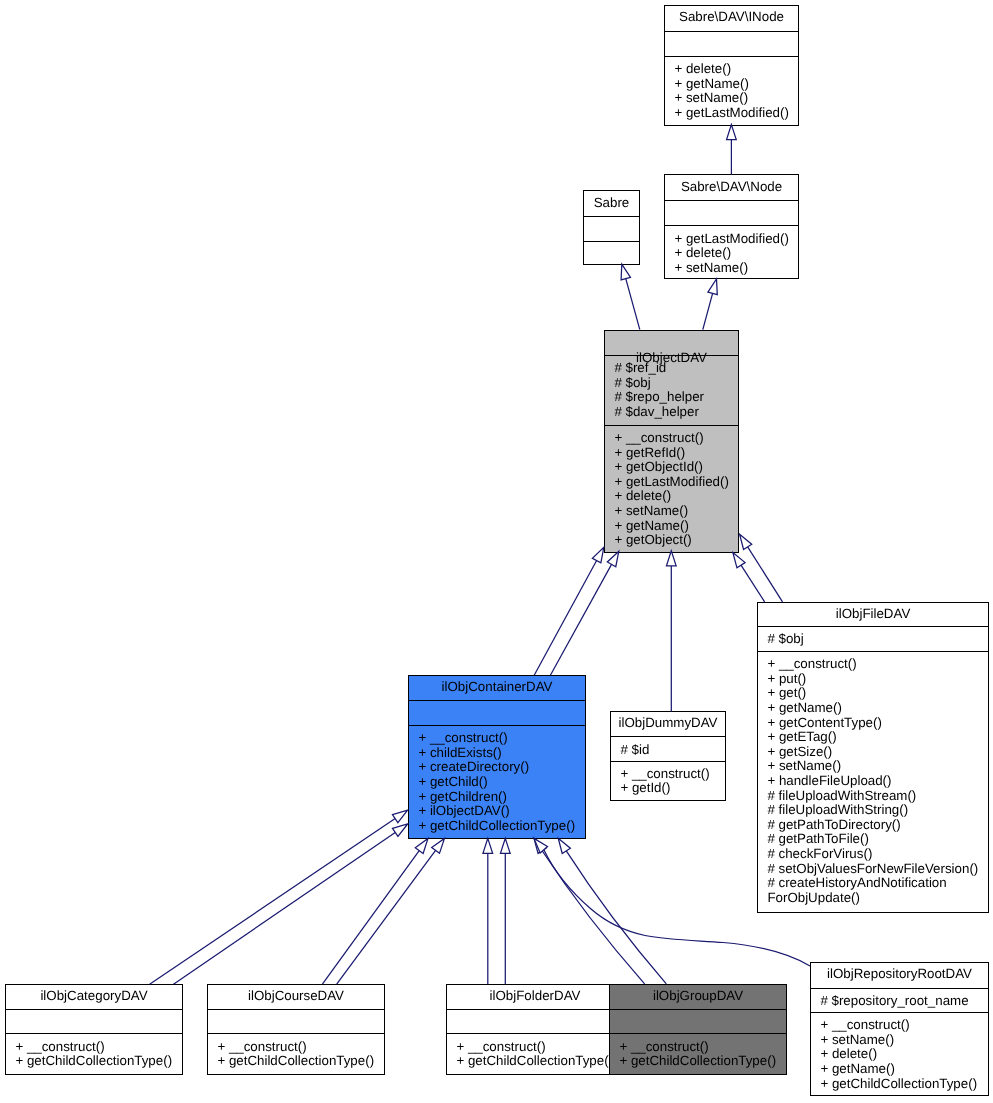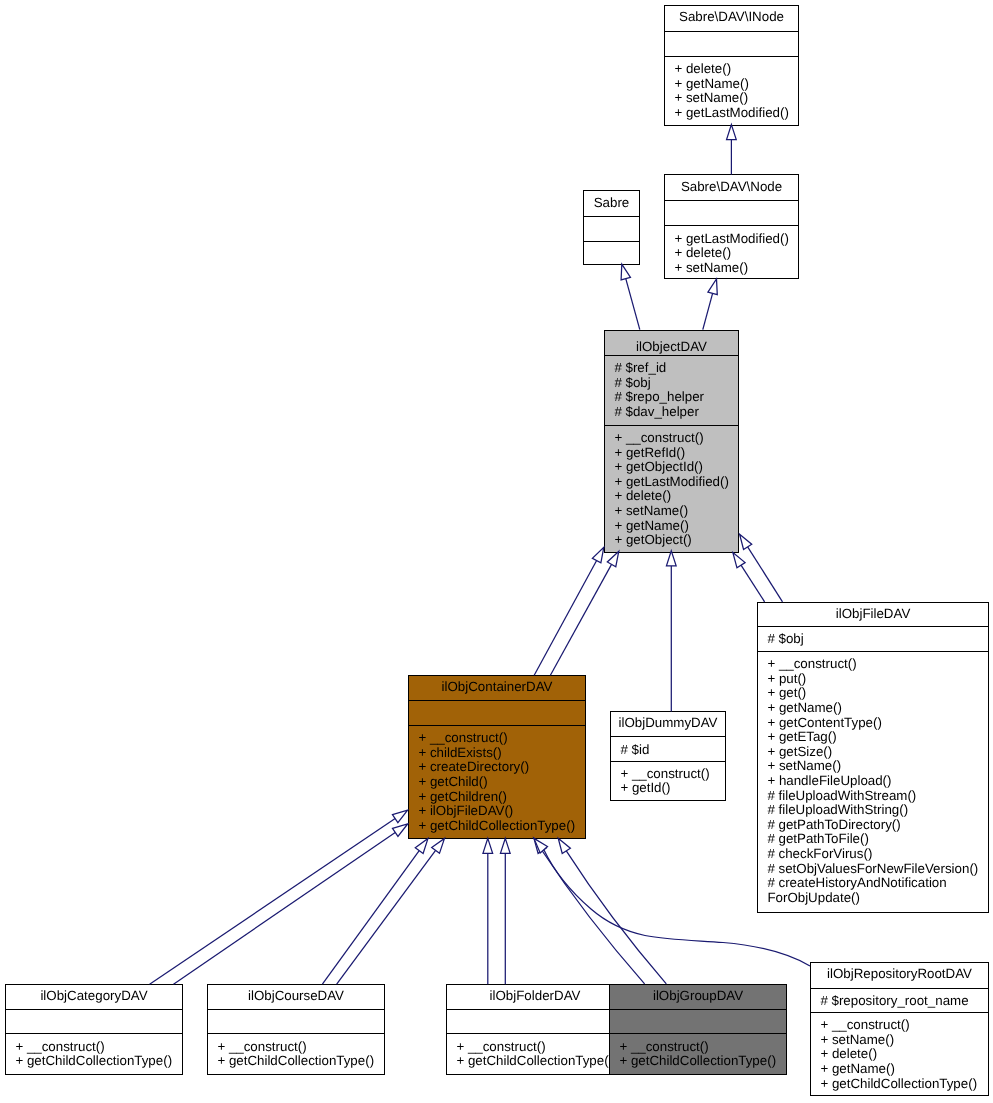--- a/index.html
+++ b/index.html
@@ -42,49 +42,49 @@
   <div class="sec title" style="top:0px;height:25.10px;line-height:23.10px;">Sabre\DAV\Node</div>
   <div class="sec sep attrs" style="top:25.10px;height:25.20px;">
   </div>
   <div class="sec sep methods" style="top:50.30px;height:53.70px;">
     <div class="row">+ getLastModified()</div>
     <div class="row">+ delete()</div>
     <div class="row">+ setName()</div>
   </div>
 </div>
 <div class="uml" style="left:604px;top:330px;width:135px;height:223.00px;background:#bfbfbf;">
-  <div class="sec title" style="top:5px;height:24.00px;line-height:22.00px;">ilObjectDAV</div>
+  <div class="sec title" style="top:16px;height:24.00px;line-height:22.00px;">ilObjectDAV</div>
   <div class="sec sep attrs" style="top:24.00px;height:69.80px;">
     <div class="row"># $ref_id</div>
     <div class="row"># $obj</div>
     <div class="row"># $repo_helper</div>
     <div class="row"># $dav_helper</div>
   </div>
   <div class="sec sep methods" style="top:93.80px;height:128.20px;">
     <div class="row">+ __construct()</div>
     <div class="row">+ getRefId()</div>
     <div class="row">+ getObjectId()</div>
     <div class="row">+ getLastModified()</div>
     <div class="row">+ delete()</div>
     <div class="row">+ setName()</div>
     <div class="row">+ getName()</div>
     <div class="row">+ getObject()</div>
   </div>
 </div>
-<div class="uml" style="left:408px;top:675px;width:178px;height:163.90px;background:#a16207;">
+<div class="uml" style="left:408px;top:675px;width:178px;height:163.90px;background:#3b82f6;">
   <div class="sec title" style="top:0px;height:23.80px;line-height:21.80px;">ilObjContainerDAV</div>
   <div class="sec sep attrs" style="top:23.80px;height:25.20px;">
   </div>
   <div class="sec sep methods" style="top:49.00px;height:113.90px;">
     <div class="row">+ __construct()</div>
     <div class="row">+ childExists()</div>
     <div class="row">+ createDirectory()</div>
     <div class="row">+ getChild()</div>
     <div class="row">+ getChildren()</div>
-    <div class="row">+ ilObjFileDAV()</div>
+    <div class="row">+ ilObjectDAV()</div>
     <div class="row">+ getChildCollectionType()</div>
   </div>
 </div>
 <div class="uml" style="left:610px;top:711px;width:116px;height:90.10px;background:#ffffff;padding-left:48px;">
   <div class="sec title" style="top:0px;height:24.40px;line-height:22.40px;">ilObjDummyDAV</div>
   <div class="sec sep attrs" style="top:24.40px;height:24.20px;">
     <div class="row"># $id</div>
   </div>
   <div class="sec sep methods" style="top:48.60px;height:40.50px;">
     <div class="row">+ __construct()</div>

